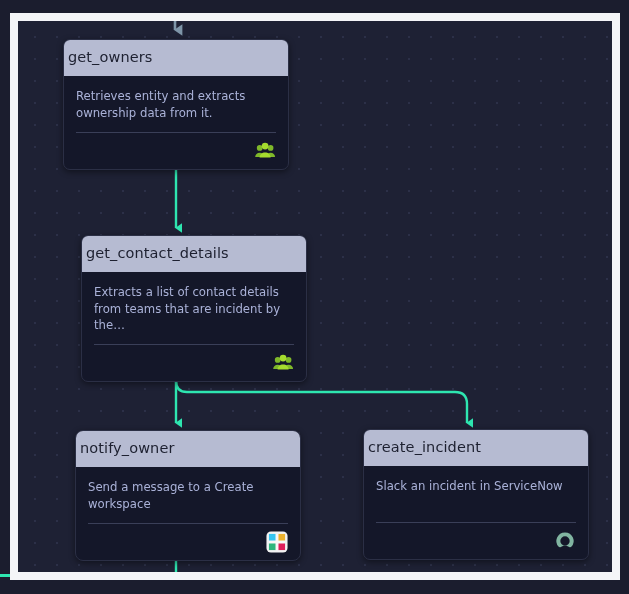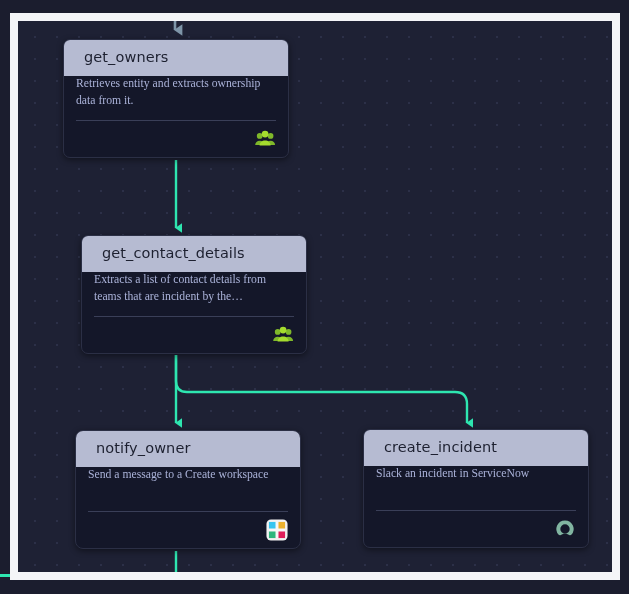--- a/index.html
+++ b/index.html
@@ -69,29 +69,28 @@
     border: 1px solid #2b2f45;
     box-shadow: 0 2px 6px rgba(0,0,0,.45);
     overflow: hidden;
     box-sizing: border-box;
   }
   .node-header {
     background: #b6bbd2;
     color: #1d2030;
     font-size: 14.5px;
     letter-spacing: .1px;
-    padding: 9px 12px 9px 20px;
+    padding: 9px 12px 9px 4px;
     height: 36px;
     box-sizing: border-box;
     white-space: nowrap;
     overflow: hidden;
   }
   .node-body {
-    padding: 0 12px 0 12px;
-    font-family: Liberation Serif, serif;
+    padding: 12px 12px 0 12px;
   }
   .node-desc {
     color: #aab2d8;
     font-size: 11.7px;
     line-height: 1.42;
     min-height: 34px;
   }
   .node-divider {
     margin: 10px 0 0 0;
     height: 1px;

